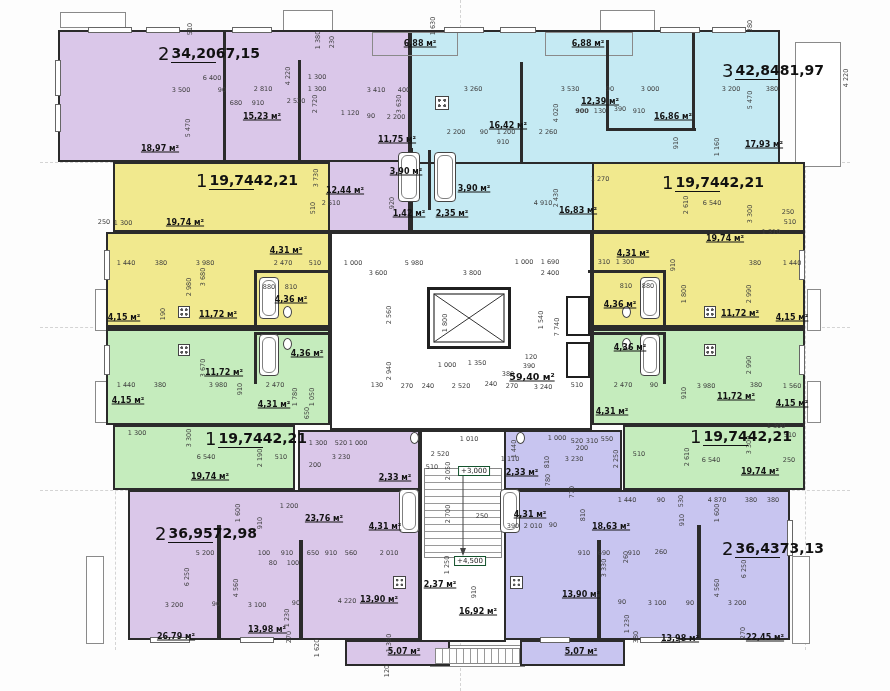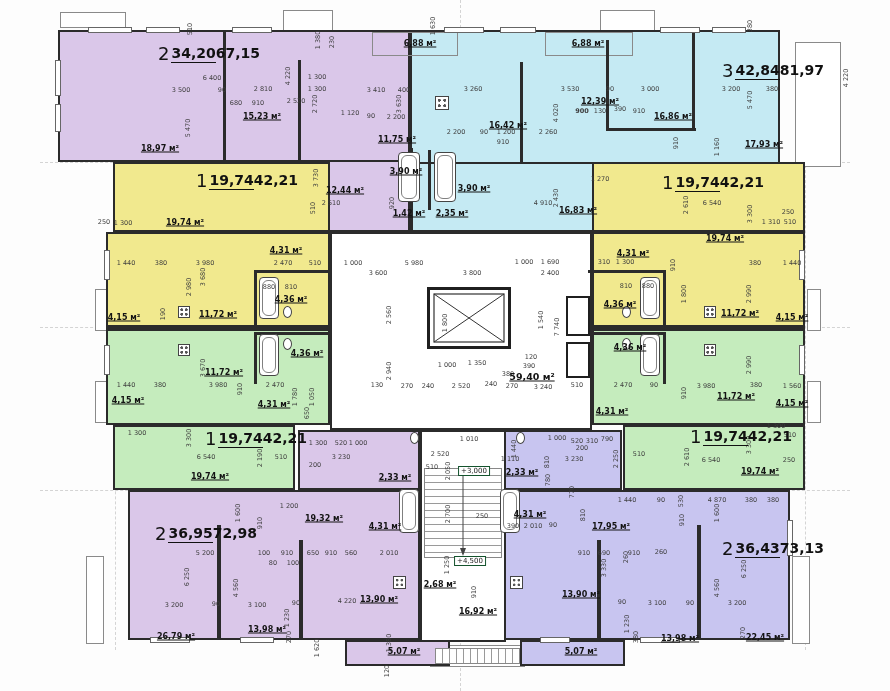--- a/index.html
+++ b/index.html
@@ -263,34 +263,34 @@
     <span class="room-label" style="left: 307px; top: 353px;">4,36 м²</span>
     <span class="room-label" style="left: 274px; top: 404px;">4,31 м²</span>
     <span class="room-label" style="left: 128px; top: 400px;">4,15 м²</span>
     <span class="room-label" style="left: 210px; top: 476px;">19,74 м²</span>
     <span class="room-label" style="left: 630px; top: 347px;">4,36 м²</span>
     <span class="room-label" style="left: 736px; top: 396px;">11,72 м²</span>
     <span class="room-label" style="left: 792px; top: 403px;">4,15 м²</span>
     <span class="room-label" style="left: 612px; top: 411px;">4,31 м²</span>
     <span class="room-label" style="left: 760px; top: 471px;">19,74 м²</span>
     <span class="room-label" style="left: 395px; top: 477px;">2,33 м²</span>
-    <span class="room-label" style="left: 324px; top: 518px;">19,32 м²</span>
+    <span class="room-label" style="left: 324px; top: 518px;">23,76 м²</span>
     <span class="room-label" style="left: 385px; top: 526px;">4,31 м²</span>
     <span class="room-label" style="left: 379px; top: 599px;">13,90 м²</span>
     <span class="room-label" style="left: 267px; top: 629px;">13,98 м²</span>
     <span class="room-label" style="left: 176px; top: 636px;">26,79 м²</span>
     <span class="room-label" style="left: 404px; top: 651px;">5,07 м²</span>
     <span class="room-label" style="left: 522px; top: 472px;">2,33 м²</span>
     <span class="room-label" style="left: 530px; top: 514px;">4,31 м²</span>
-    <span class="room-label" style="left: 611px; top: 526px;">17,95 м²</span>
+    <span class="room-label" style="left: 611px; top: 526px;">18,63 м²</span>
     <span class="room-label" style="left: 581px; top: 594px;">13,90 м²</span>
     <span class="room-label" style="left: 680px; top: 638px;">13,98 м²</span>
     <span class="room-label" style="left: 765px; top: 637px;">22,45 м²</span>
     <span class="room-label" style="left: 581px; top: 651px;">5,07 м²</span>
-    <span class="room-label" style="left: 440px; top: 584px;">2,68 м²</span>
+    <span class="room-label" style="left: 440px; top: 584px;">2,37 м²</span>
     <span class="room-label" style="left: 478px; top: 611px;">16,92 м²</span>
     <span class="dim-label vert" style="left: 190px; top: 29px;">510</span>
     <span class="dim-label vert" style="left: 433px; top: 26px;">1 630</span>
     <span class="dim-label vert" style="left: 750px; top: 26px;">380</span>
     <span class="dim-label vert" style="left: 332px; top: 42px;">230</span>
     <span class="dim-label vert" style="left: 318px; top: 40px;">1 380</span>
     <span class="dim-label" style="left: 212px; top: 78px;">6 400</span>
     <span class="dim-label" style="left: 317px; top: 77px;">1 300</span>
     <span class="dim-label vert" style="left: 288px; top: 76px;">4 220</span>
     <span class="dim-label" style="left: 181px; top: 90px;">3 500</span>
@@ -332,21 +332,21 @@
     <span class="dim-label vert" style="left: 556px; top: 198px;">2 430</span>
     <span class="dim-label" style="left: 543px; top: 203px;">4 910</span>
     <span class="dim-label" style="left: 331px; top: 203px;">2 510</span>
     <span class="dim-label vert" style="left: 392px; top: 203px;">920</span>
     <span class="dim-label vert" style="left: 313px; top: 208px;">510</span>
     <span class="dim-label vert" style="left: 316px; top: 178px;">3 730</span>
     <span class="dim-label" style="left: 712px; top: 203px;">6 540</span>
     <span class="dim-label vert" style="left: 686px; top: 205px;">2 610</span>
     <span class="dim-label vert" style="left: 750px; top: 214px;">3 300</span>
     <span class="dim-label" style="left: 788px; top: 212px;">250</span>
-    <span class="dim-label" style="left: 771px; top: 222px;">1 310</span>
+    <span class="dim-label" style="left: 771px; top: 232px;">1 310</span>
     <span class="dim-label" style="left: 790px; top: 222px;">510</span>
     <span class="dim-label" style="left: 104px; top: 222px;">250</span>
     <span class="dim-label" style="left: 123px; top: 223px;">1 300</span>
     <span class="dim-label" style="left: 126px; top: 263px;">1 440</span>
     <span class="dim-label" style="left: 161px; top: 263px;">380</span>
     <span class="dim-label" style="left: 205px; top: 263px;">3 980</span>
     <span class="dim-label" style="left: 283px; top: 263px;">2 470</span>
     <span class="dim-label" style="left: 315px; top: 263px;">510</span>
     <span class="dim-label" style="left: 353px; top: 263px;">1 000</span>
     <span class="dim-label" style="left: 378px; top: 273px;">3 600</span>
@@ -424,21 +424,21 @@
     <span class="dim-label vert" style="left: 448px; top: 471px;">2 050</span>
     <span class="dim-label" style="left: 510px; top: 459px;">1 110</span>
     <span class="dim-label vert" style="left: 514px; top: 449px;">1 440</span>
     <span class="dim-label vert" style="left: 448px; top: 514px;">2 700</span>
     <span class="dim-label" style="left: 482px; top: 516px;">250</span>
     <span class="dim-label vert" style="left: 447px; top: 565px;">1 250</span>
     <span class="dim-label vert" style="left: 474px; top: 592px;">910</span>
     <span class="dim-label" style="left: 557px; top: 438px;">1 000</span>
     <span class="dim-label" style="left: 577px; top: 441px;">520</span>
     <span class="dim-label" style="left: 592px; top: 441px;">310</span>
-    <span class="dim-label" style="left: 607px; top: 439px;">790</span>
+    <span class="dim-label" style="left: 607px; top: 439px;">550</span>
     <span class="dim-label" style="left: 582px; top: 448px;">200</span>
     <span class="dim-label" style="left: 574px; top: 459px;">3 230</span>
     <span class="dim-label vert" style="left: 616px; top: 459px;">2 250</span>
     <span class="dim-label vert" style="left: 547px; top: 462px;">810</span>
     <span class="dim-label vert" style="left: 548px; top: 480px;">780</span>
     <span class="dim-label vert" style="left: 572px; top: 492px;">770</span>
     <span class="dim-label vert" style="left: 583px; top: 515px;">810</span>
     <span class="dim-label" style="left: 513px; top: 526px;">390</span>
     <span class="dim-label" style="left: 533px; top: 526px;">2 010</span>
     <span class="dim-label" style="left: 553px; top: 525px;">90</span>

